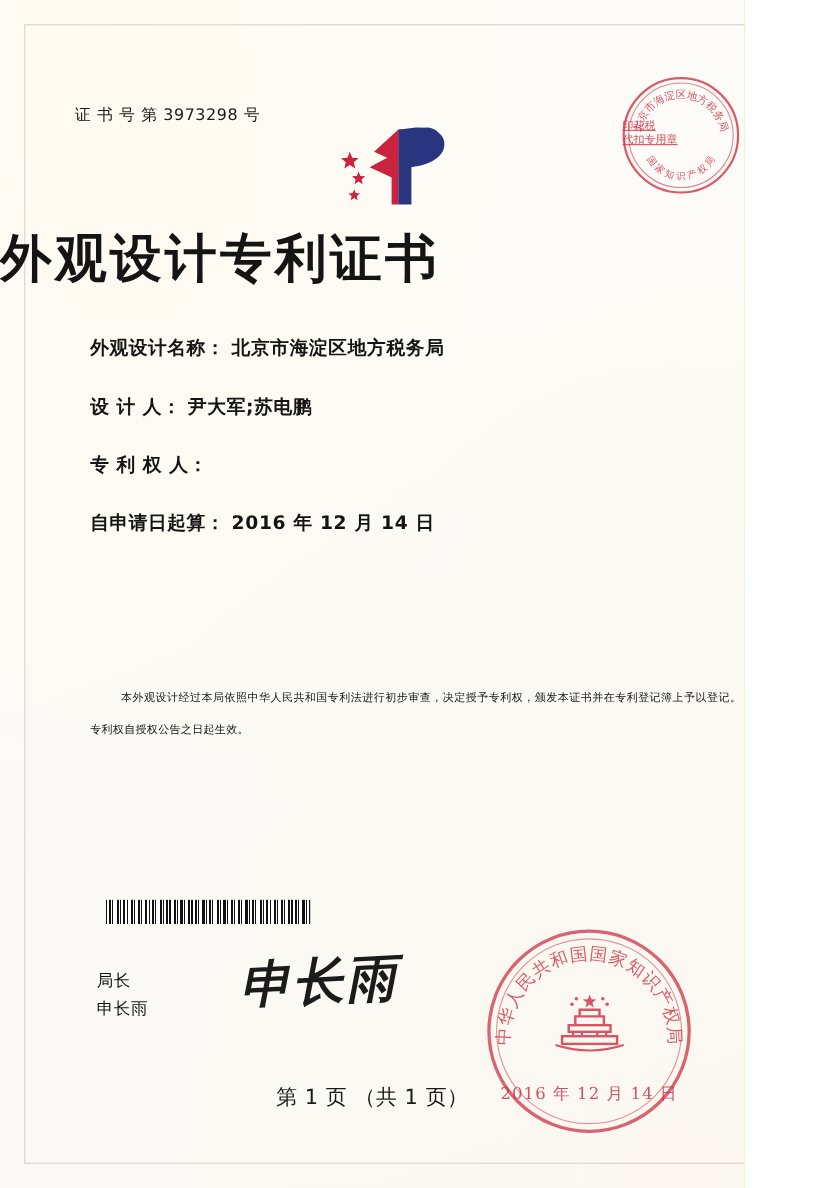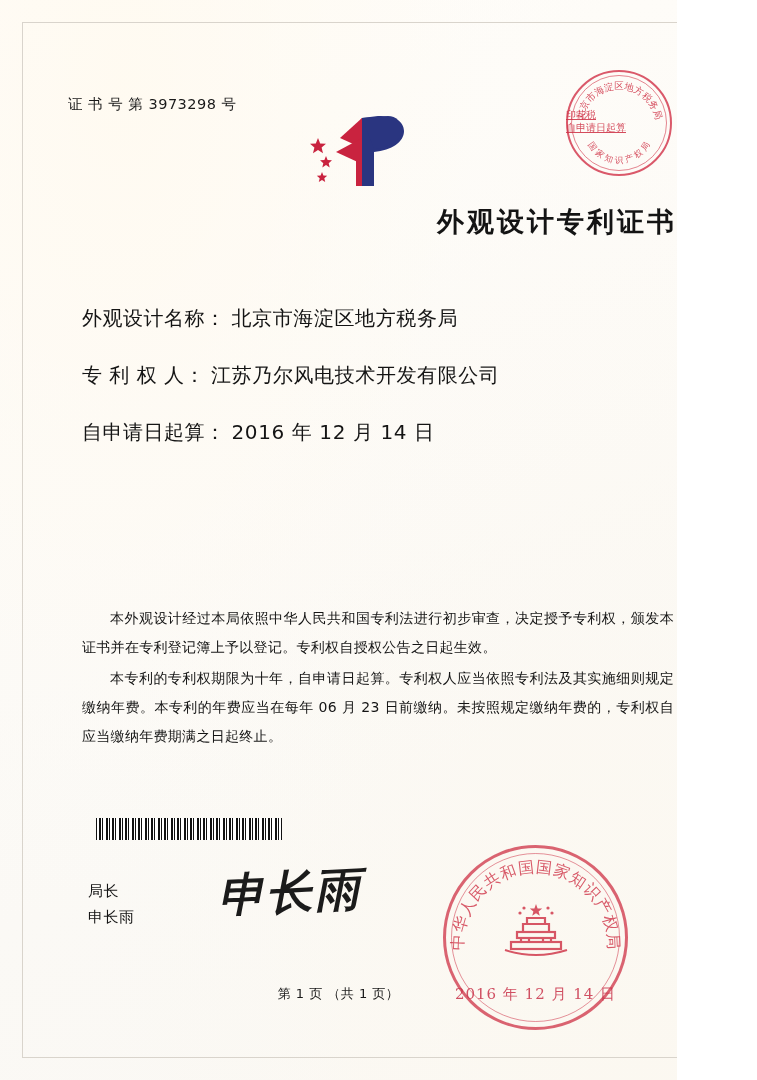--- a/index.html
+++ b/index.html
@@ -54,24 +54,24 @@
     width: 120px;
     height: 90px;
   }
   .logo-wrap svg { display: block; }
 
   .title {
     position: absolute;
     left: 0;
     right: 0;
     top: 204px;
-    text-align: right;
+    text-align: left;
     font-family: Liberation Mono, monospace;
     font-weight: bold;
-    font-size: 27px;
+    font-size: 47px;
     letter-spacing: 3px;
     color: #141414;
   }
 
   
   .seal-top {
     position: absolute;
     left: 566px;
     top: 70px;
     width: 106px;
@@ -114,40 +114,41 @@
   .fields {
     position: absolute;
     left: 82px;
     top: 305px;
     width: 600px;
   }
   .field-row {
     display: flex;
     align-items: flex-end;
     margin-bottom: 30px;
-    font-size: 20px;
+    font-size: 17px;
     color: #151515;
+    font-weight: bold;
   }
   .field-label {
     white-space: nowrap;
     letter-spacing: 0.5px;
   }
   .field-value {
     margin-left: 6px;
     letter-spacing: 0.6px;
     color: #141414;
   }
 
   
   .body-text {
     position: absolute;
     left: 82px;
-    top: 604px;
+    top: 620px;
     width: 592px;
-    font-size: 14px;
+    font-size: 10px;
     line-height: 29px;
     color: #141414;
     text-align: justify;
   }
   .body-text p {
     margin: 0 0 2px 0;
     text-indent: 28px;
     letter-spacing: 0.3px;
   }
 
@@ -235,21 +236,21 @@
     color: #cf3347;
     opacity: 0.8;
   }
 
   .page-footer {
     position: absolute;
     left: 0;
     right: 0;
     top: 985px;
     text-align: center;
-    font-size: 13px;
+    font-size: 19px;
     color: #1a1a1a;
     letter-spacing: 0.5px;
   }
 </style>
 </head>
 <body>
 
 <div class="page">
   <div class="paper-tint"></div>
   <div class="border-frame"></div>
@@ -283,42 +284,44 @@
       </defs>
       <text font-size="9.5" fill="#cf3347" font-family="DejaVu Serif, serif">
         <textPath href="#arcTop" startOffset="50%" text-anchor="middle">北京市海淀区地方税务局</textPath>
       </text>
       <text font-size="8.5" fill="#cf3347" font-family="DejaVu Serif, serif">
         <textPath href="#arcBot" startOffset="50%" text-anchor="middle">国 家 知 识 产 权 局</textPath>
       </text>
     </svg>
     <div class="mid">
       <div>印花税</div>
-      <div>自申请日起算</div>
+      <div>代扣专用章</div>
     </div>
   </div>
 
   <div class="fields">
     <div class="field-row">
       <span class="field-label">外观设计名称：</span>
       <span class="field-value">北京市海淀区地方税务局</span>
     </div>
     <div class="field-row">
+      <span class="field-label">设 计 人：</span>
+      <span class="field-value">尹大军;苏电鹏</span>
+    </div>
+    <div class="field-row">
       <span class="field-label">专 利 权 人：</span>
-      <span class="field-value">江苏乃尔风电技术开发有限公司</span>
     </div>
     <div class="field-row">
       <span class="field-label">自申请日起算：</span>
       <span class="field-value">2016 年 12 月 14 日</span>
     </div>
   </div>
 
   <div class="body-text">
     <p>本外观设计经过本局依照中华人民共和国专利法进行初步审查，决定授予专利权，颁发本证书并在专利登记簿上予以登记。专利权自授权公告之日起生效。</p>
-    <p>本专利的专利权期限为十年，自申请日起算。专利权人应当依照专利法及其实施细则规定缴纳年费。本专利的年费应当在每年 06 月 23 日前缴纳。未按照规定缴纳年费的，专利权自应当缴纳年费期满之日起终止。</p>
   </div>
 
   <div class="barcode"></div>
 
   <div class="sig-label">
     <div>局长</div>
     <div>申长雨</div>
   </div>
 
   <div class="signature">申长雨</div>

